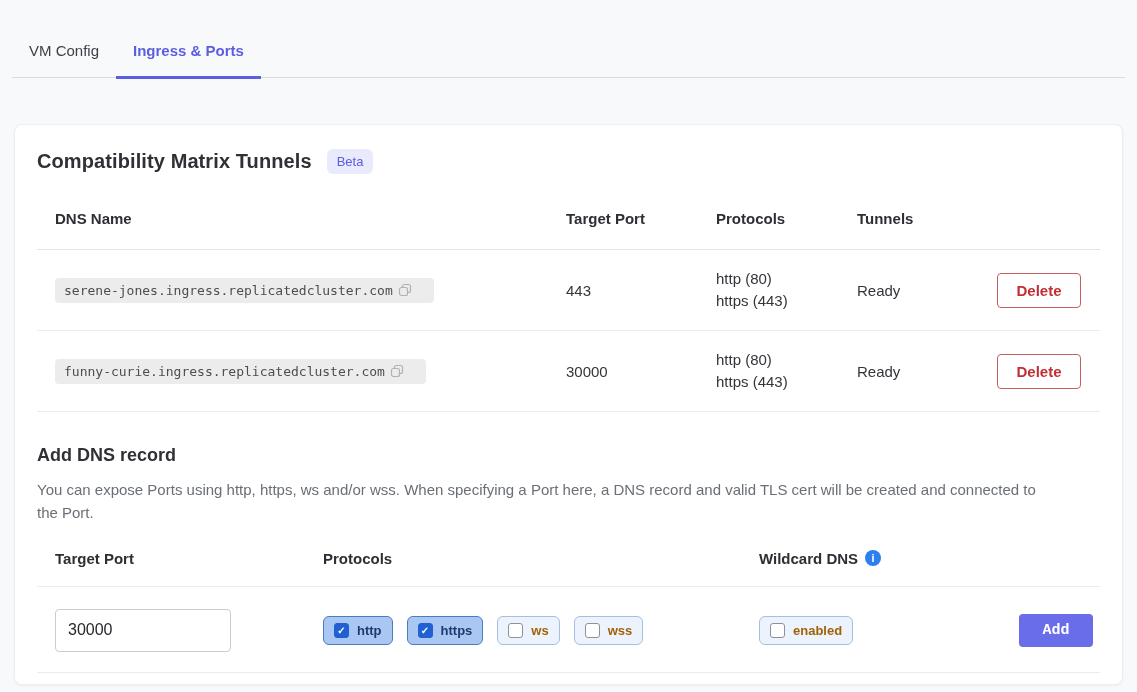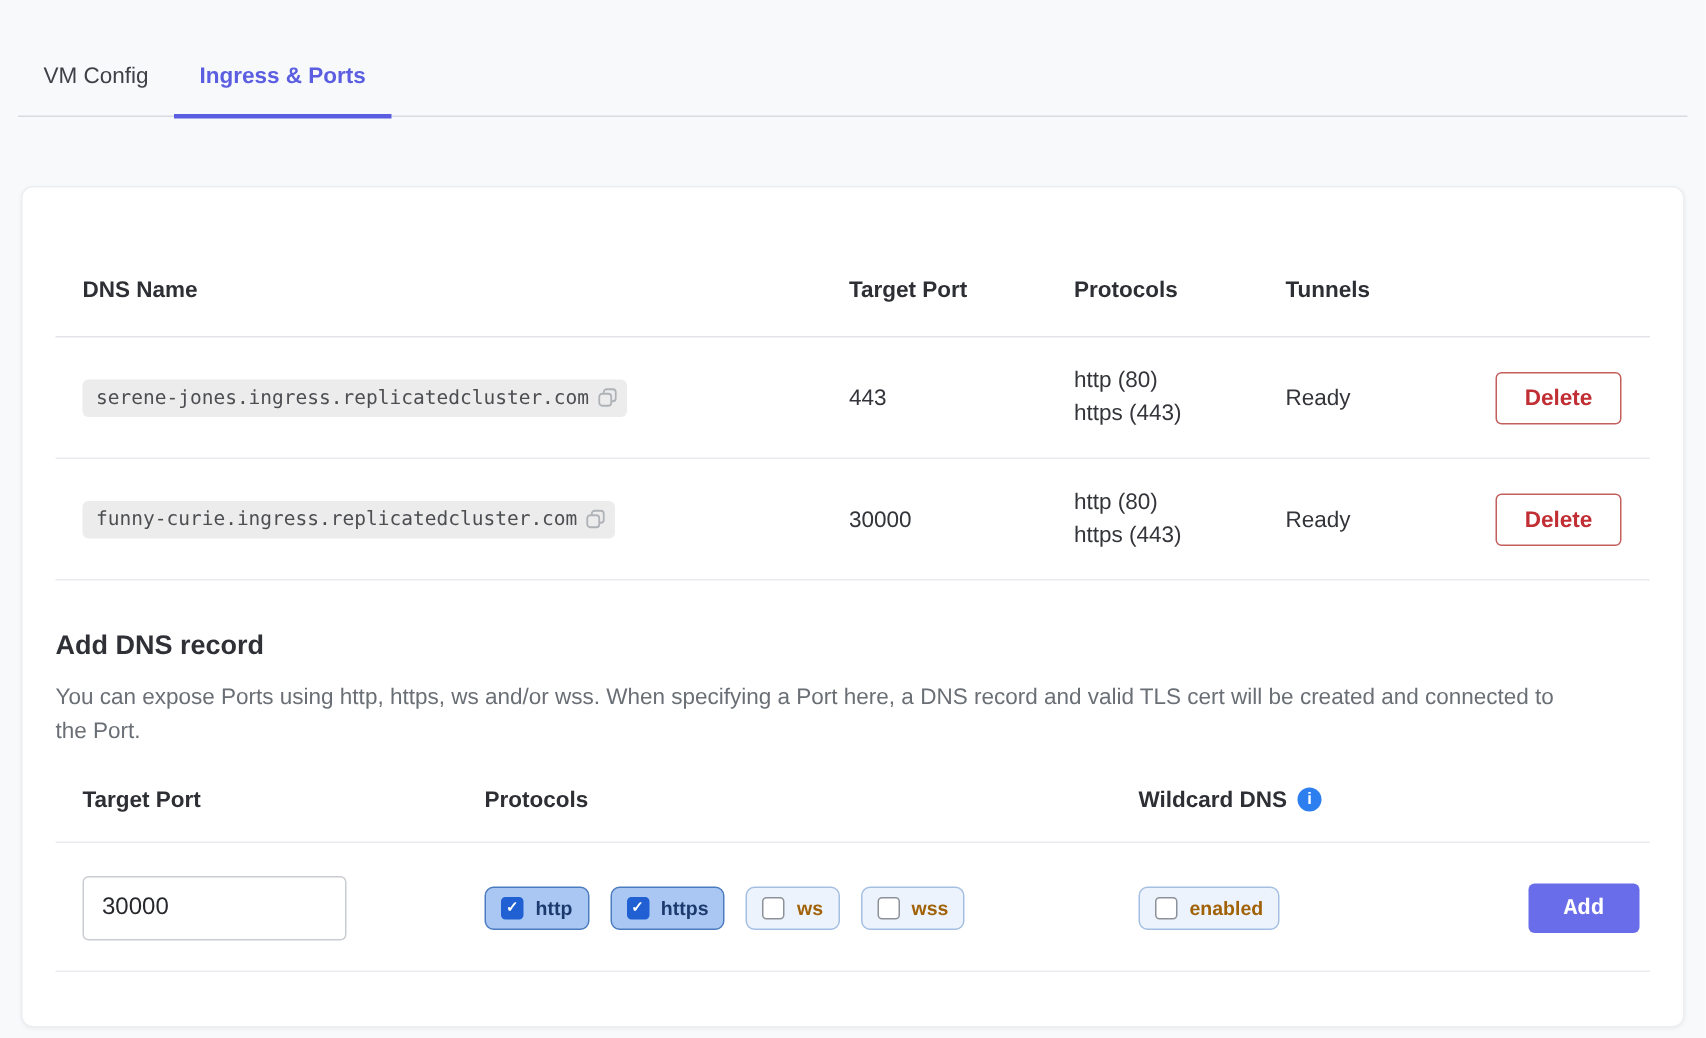--- a/index.html
+++ b/index.html
@@ -65,21 +65,21 @@
   .th { font-size: 15px; font-weight: 700; color: #2d2f34; }
   .tbody-row { height: 81px; border-bottom: 1px solid #e9ebee; }
   .tbody-row:last-of-type { border-bottom: none; }
   .td { font-size: 15px; color: #33353a; }
   .dns-pill {
     display: inline-flex;
     align-items: center;
     gap: 5px;
     background: #ececec;
     border-radius: 4px;
-    padding: 5px 6px 5px 9px;
+    padding: 5px 22px 5px 9px;
     font-family: "DejaVu Sans Mono", monospace;
     font-size: 13px;
     color: #4c4e52;
     white-space: nowrap;
   }
   .copy-icon { display: inline-flex; cursor: pointer; opacity: .75; }
   .proto-lines { line-height: 1.45; }
   .action-cell { text-align: right; padding-right: 23px; }
   .delete-btn {
     background: #ffffff;
@@ -195,20 +195,24 @@
 </head>
 <body>
 
 <div class="tabbar">
   <div class="tab">VM Config</div>
   <div class="tab active">Ingress &amp; Ports</div>
 </div>
 
 <div class="card">
 
+  <div class="card-title-row">
+    <span class="card-title">Compatibility Matrix Tunnels</span>
+    <span class="beta-badge">Beta</span>
+  </div>
 
   <div class="trow thead">
     <div class="th">DNS Name</div>
     <div class="th">Target Port</div>
     <div class="th">Protocols</div>
     <div class="th">Tunnels</div>
     <div class="th"></div>
   </div>
 
   <div class="trow tbody-row">

